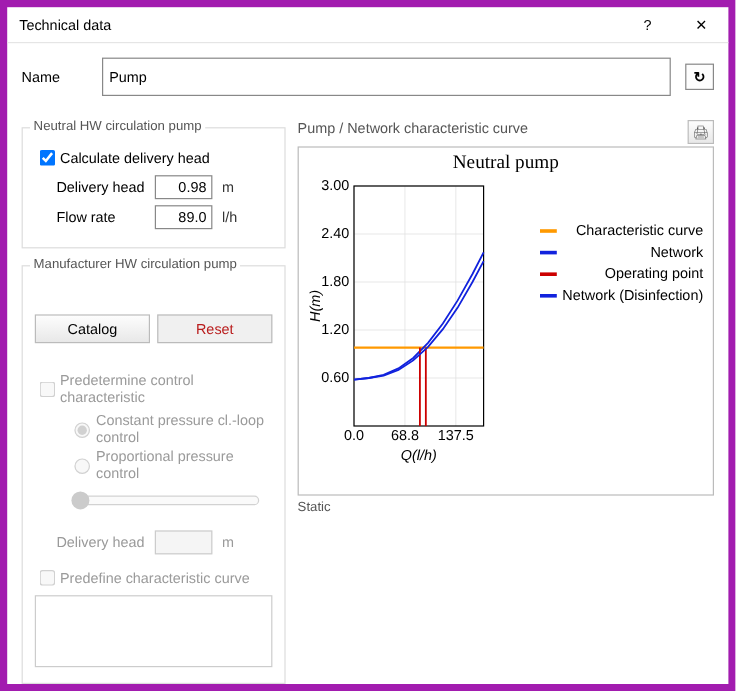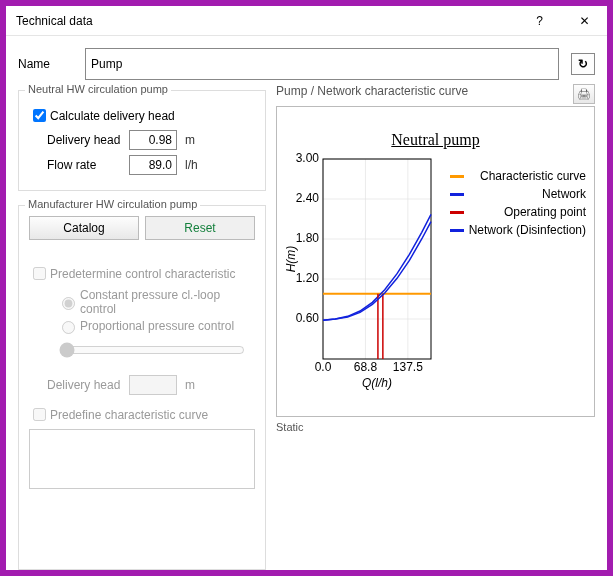--- a/index.html
+++ b/index.html
@@ -5,57 +5,57 @@
   * { box-sizing: border-box; font-family: "Segoe UI", Tahoma, sans-serif; font-size: 12px; }
   body { margin: 0; padding: 0; background: #fff; width: 613px; height: 576px; overflow: hidden; }
   .dialog { width: 613px; height: 576px; border: 6px solid #a21caf; background: #fff; position: relative; display: flex; flex-direction: column; }
 
   
   .titlebar { height: 30px; display: flex; align-items: center; padding-left: 10px; border-bottom: 1px solid #e5e5e5; }
   .titlebar-title { flex: 1; font-size: 12px; }
   .titlebar-btn { width: 45px; height: 30px; display: flex; align-items: center; justify-content: center; font-size: 14px; cursor: pointer; }
 
   
-  .body { padding: 12px 12px 0 12px; flex: 1; display: flex; flex-direction: column; gap: 4px; }
+  .body { padding: 12px 12px 0 12px; flex: 1; display: flex; flex-direction: column; gap: 20px; }
   .name-row { display: flex; align-items: center; gap: 12px; }
   .name-row label { width: 55px; }
   .name-input { flex: 1; height: 32px; border: 1px solid #888; padding: 0 5px; background: #fff; }
   .refresh-btn { width: 24px; height: 22px; border: 1px solid #888; background: #fdfdfd; display: flex; align-items: center; justify-content: center; cursor: pointer; }
 
   .columns { display: flex; gap: 10px; flex: 1; min-height: 0; }
-  .left-col { width: 248px; display: flex; flex-direction: column; gap: 8px; }
+  .left-col { width: 220px; display: flex; flex-direction: column; gap: 8px; }
   .right-col { flex: 1; display: flex; flex-direction: column; }
 
   .group { border: 1px solid #ddd; padding: 10px 10px 10px 10px; position: relative; margin-top: 6px; }
   .group-title { position: absolute; top: -8px; left: 6px; background: #fff; padding: 0 3px; color: #555; font-size: 11px; }
 
   .row { display: flex; align-items: center; margin: 5px 0; }
   .chk { margin-right: 4px; }
   .row-label { width: 100px; padding-left: 18px; }
   .num-input { width: 48px; height: 20px; text-align: right; padding: 0 4px; border: 1px solid #888; background: #fff; }
   .num-input[disabled] { background: #f5f5f5; color: #888; border-color: #ccc; }
   .unit { margin-left: 8px; color: #333; }
 
-  .btn-row { display: flex; gap: 6px; margin-bottom: 8px; }
+  .btn-row { display: flex; gap: 6px; margin-bottom: 8px; margin-top: 30px; }
   .btn { flex: 1; height: 24px; border: 1px solid #bbb; background: linear-gradient(#fdfdfd,#e8e8e8); cursor: pointer; }
-  .btn[disabled] { color: #15803d; background: #f0f0f0; cursor: default; }
+  .btn[disabled] { color: #b91c1c; background: #f0f0f0; cursor: default; }
 
   .disabled-text { color: #9a9a9a; }
   .radio-row { display: flex; align-items: center; margin: 2px 0 2px 28px; }
   .radio-row input { margin-right: 5px; }
   .slider-wrap { margin: 6px 12px 2px 28px; }
   .slider { width: 100%; }
 
   .curve-box { margin-top: 4px; border: 1px solid #ccc; height: 60px; background: #fff; }
 
   
   .chart-header { display: flex; color: #555; font-size: 11px; margin-bottom: 2px; }
   .chart-header .spacer { flex: 1; }
   .chart-print { width: 22px; height: 20px; border: 1px solid #bbb; background: linear-gradient(#fdfdfd,#e8e8e8); display: flex; align-items: center; justify-content: center; cursor: pointer; }
-  .chart-box { border: 1px solid #bbb; background: #fff; padding: 24px 4px 4px 4px; text-decoration: underline; }
+  .chart-box { border: 1px solid #bbb; background: #fff; padding: 4px 4px 4px 4px; }
   .chart-title { text-align: center; font-family: Georgia, 'Times New Roman', serif; font-size: 16px; font-weight: normal; }
   .legend { position: absolute; right: 8px; top: 58px; font-size: 11px; }
   .legend-item { display: flex; align-items: center; margin: 4px 0; justify-content: space-between; }
   .legend-swatch { width: 14px; height: 3px; margin-right: 5px; }
   .static-label { color: #555; font-size: 11px; margin-top: 4px; }
 
   
   .footer { display: flex; justify-content: flex-end; padding: 10px 12px; gap: 6px; border-top: 0; }
   .footer .dlg-btn { width: 78px; height: 23px; border: 1px solid #aaa; background: linear-gradient(#fdfdfd,#e8e8e8); cursor: pointer; }
   .footer .dlg-btn.primary { border: 1.5px solid #0078d7; }

